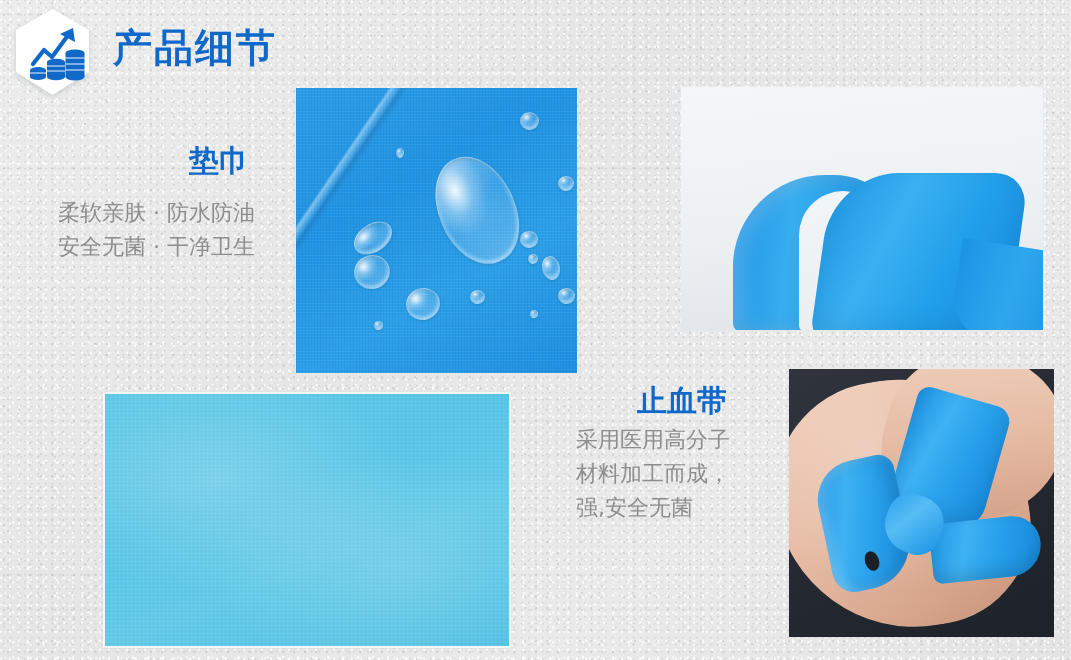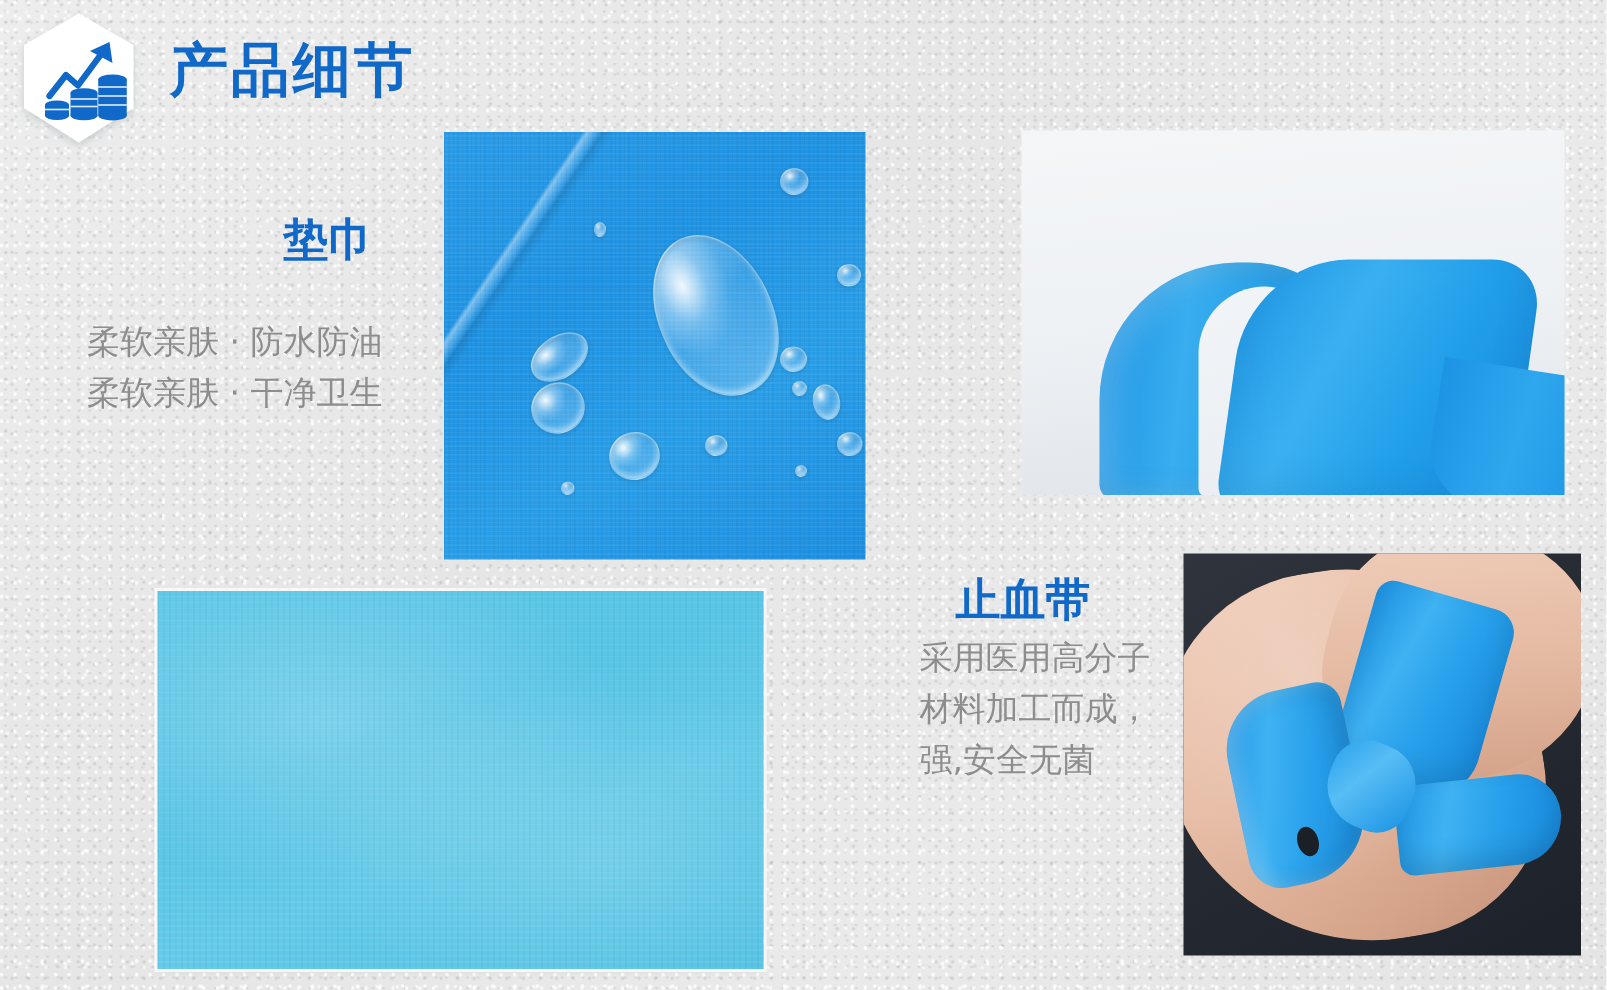--- a/index.html
+++ b/index.html
@@ -59,24 +59,24 @@
   }
   .block-body {
     position: absolute;
     font-size: 22px;
     color: #8d8d8d;
     line-height: 1.55;
     white-space: nowrap;
   }
 
   .pad-heading { left: 189px; top: 143px; }
-  .pad-body    { left: 58px;  top: 196px; text-align: center; margin-top: 16px; }
+  .pad-body    { left: 58px;  top: 196px; text-align: center; }
 
   .tq-heading { left: 637px; top: 383px; }
-  .tq-body    { left: 613px; top: 423px; text-align: left; }
+  .tq-body    { left: 576px; top: 423px; text-align: left; }
 
   .block-body div { }
 
   
   .photo {
     position: absolute;
     overflow: hidden;
   }
 
   
@@ -259,21 +259,21 @@
         <line x1="54.5" y1="64" x2="73.5" y2="64"></line>
       </g>
     </svg>
   </div>
 
   <div class="header-title">产品细节</div>
 
   <div class="block-heading pad-heading">垫巾</div>
   <div class="block-body pad-body">
     <div>柔软亲肤 · 防水防油</div>
-    <div>柔软亲肤 · 干净卫生</div>
+    <div>安全无菌 · 干净卫生</div>
   </div>
 
   <div class="block-heading tq-heading">止血带</div>
   <div class="block-body tq-body">
     <div>采用医用高分子</div>
     <div>材料加工而成，</div>
     <div>强,安全无菌</div>
   </div>
 
   <div class="photo photo-fabric">

